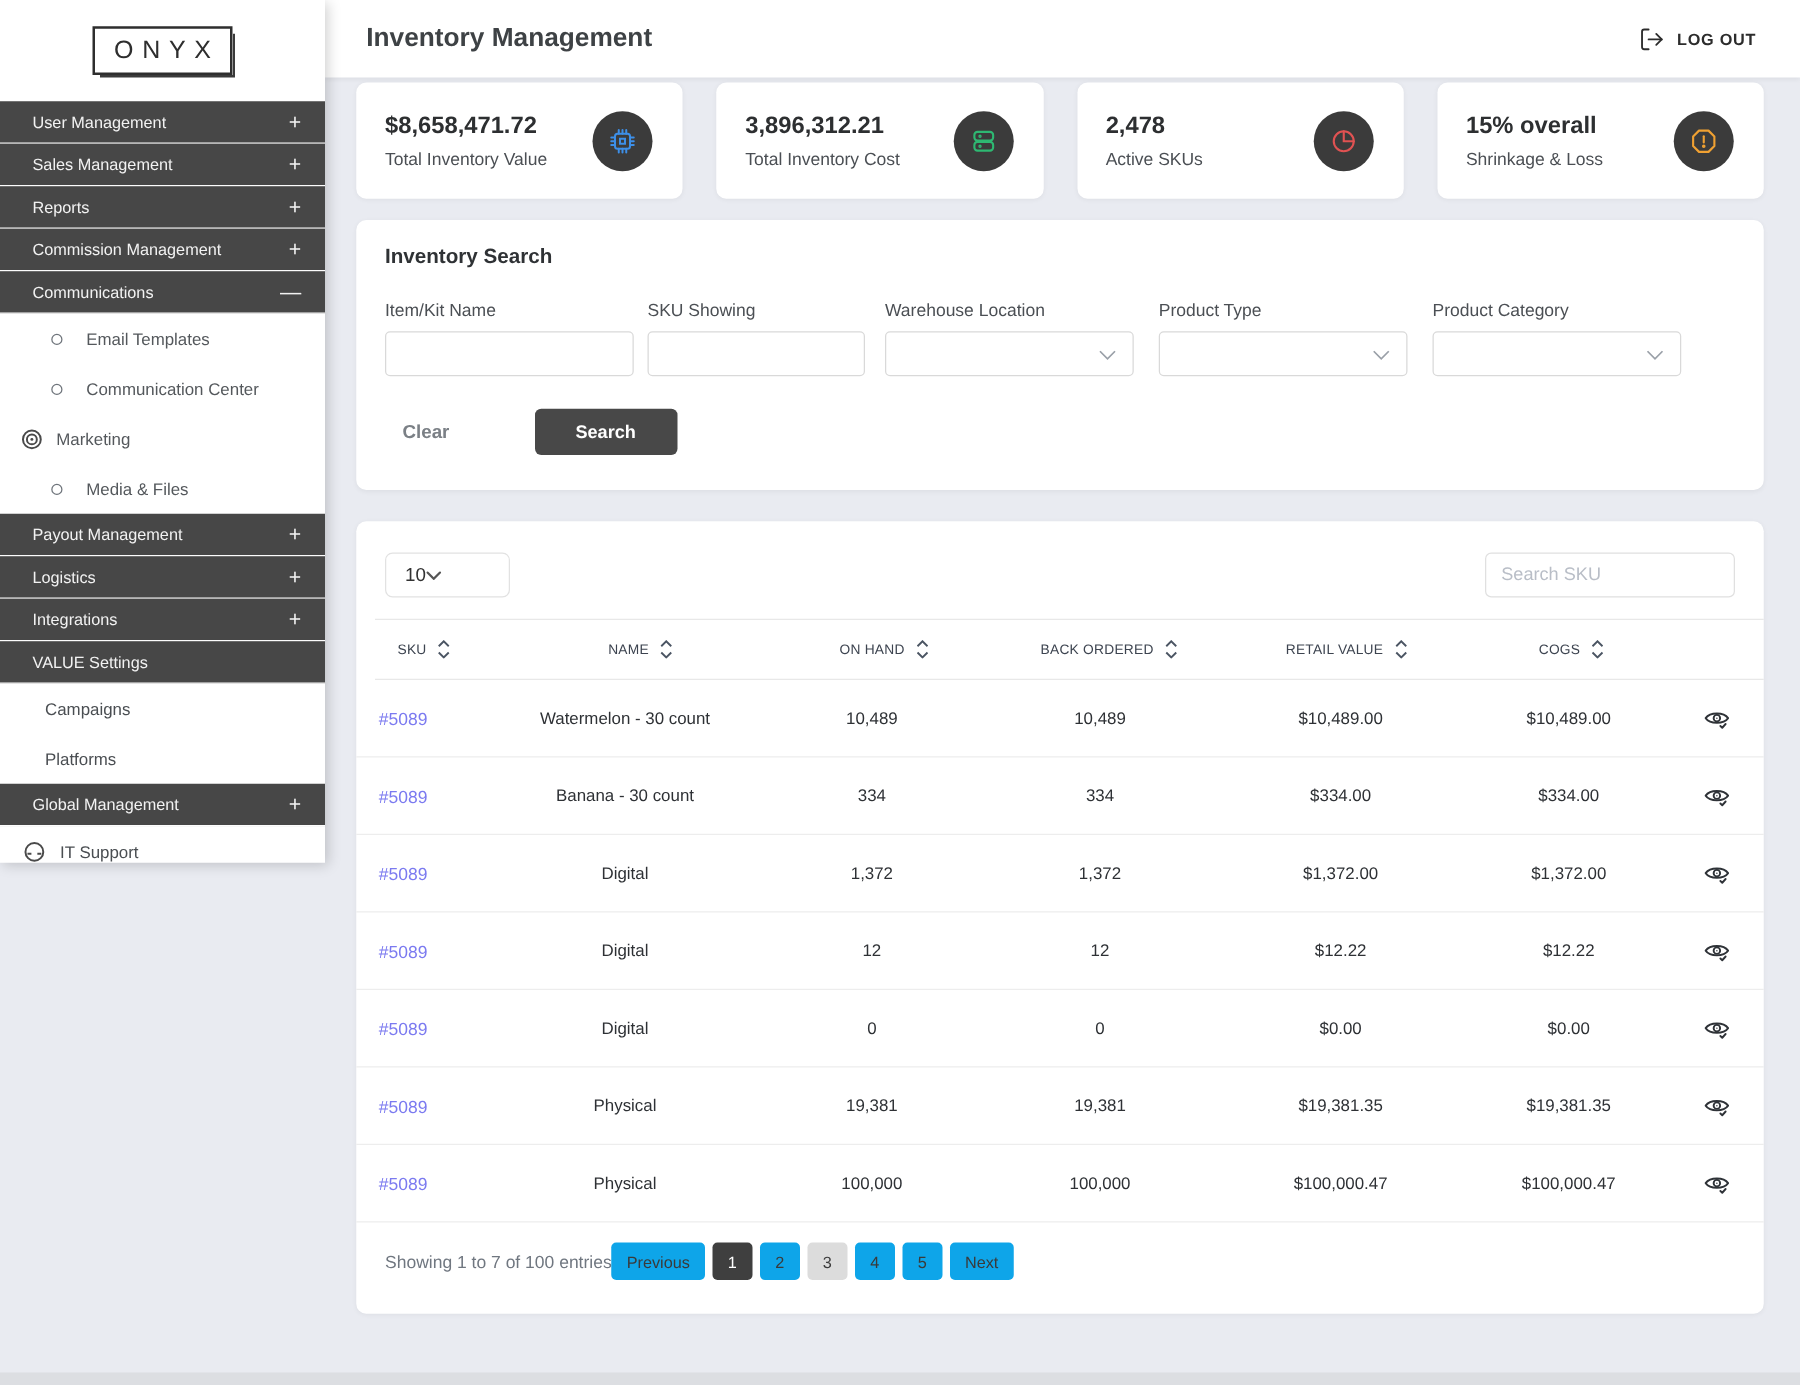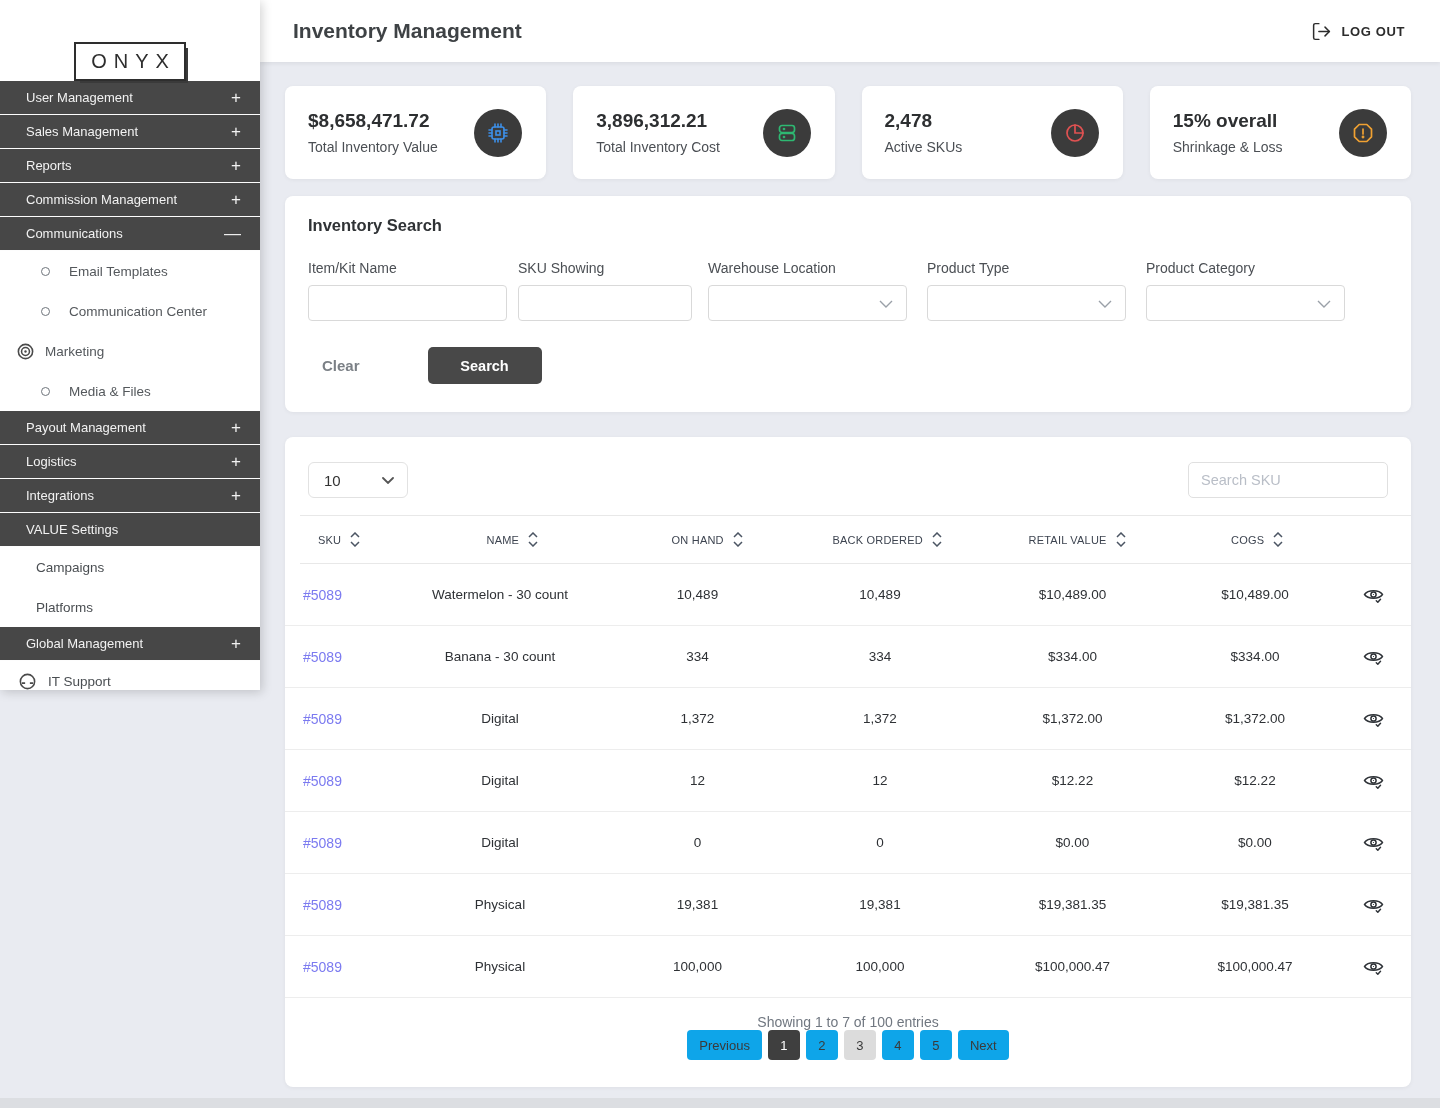--- a/index.html
+++ b/index.html
@@ -12,21 +12,21 @@
     color:#2f3235;
   }
   body::after{ content:""; position:absolute; left:0; bottom:0; width:1440px; height:10px; background:#dcdee2; }
 
   
   .sidebar{
     position:absolute; left:0; top:0; width:260px; height:690px;
     background:#ffffff; box-shadow:2px 2px 10px rgba(0,0,0,0.18);
     overflow:hidden; z-index:20;
   }
-  .logo-wrap{ height:81px; display:flex; align-items:flex-end; justify-content:center; }
+  .logo-wrap{ height:81px; display:flex; align-items:center; justify-content:center; }
   .logo-box{
     border:2px solid #2e2e2e; color:#2e2e2e;
     font-size:20px; letter-spacing:7px; font-weight:500;
     padding:6px 8px 6px 15px;
     box-shadow:4px 4px 0 -2px #3a3a3a;
   }
   .nav-dark{
     background:#474747; color:#f2f2f2;
     height:34px; border-bottom:1px solid #fdfdfd;
     display:flex; align-items:center; justify-content:space-between;
@@ -61,21 +61,21 @@
     box-shadow:0 2px 4px rgba(0,0,0,0.06);
     position:relative; z-index:10;
   }
   .page-title{ font-size:21px; font-weight:bold; color:#3e4245; }
   .logout{
     display:flex; align-items:center; gap:10px; cursor:pointer;
     font-size:13px; font-weight:bold; letter-spacing:0.6px; color:#2c2c2c;
     background:none; border:none; font-family:Liberation Sans, sans-serif;
   }
 
-  .content{ padding:24px 29px 0 25px; }
+  .content{ padding:4px 29px 0 25px; }
 
   
   .cards{ display:grid; grid-template-columns:repeat(4,1fr); gap:27px; }
   .card{
     background:#fff; border-radius:8px; height:93px;
     box-shadow:0 1px 4px rgba(0,0,0,0.05);
     display:flex; align-items:center; justify-content:space-between;
     padding:0 24px 0 23px;
   }
   .card-value{ font-size:19px; font-weight:bold; color:#2d2f31; margin-bottom:7px; }
@@ -113,21 +113,21 @@
     margin-left:68px; width:114px; height:37px;
     background:#484848; color:#fff; font-weight:bold; font-size:14.5px;
     border:none; border-radius:5px; font-family:inherit; cursor:pointer;
   }
 
   
   .table-panel{ margin-top:25px; padding-top:25px; }
   .controls{ display:flex; align-items:center; justify-content:space-between; padding:0 23px; margin-bottom:17px; }
   .pagesize{
     width:100px; height:36px; border:1px solid #e2e2e2; border-radius:6px;
-    display:flex; align-items:center; justify-content:space-between;
+    display:flex; align-items:center; 
     padding:0 13px 0 15px; font-size:15px; color:#333; cursor:pointer; background:#fff;
   }
   .sku-search{
     width:200px; height:36px; border:1px solid #e0e0e0; border-radius:5px;
     padding:0 12px; font-size:14.5px; font-family:inherit; outline:none; color:#333;
   }
   .sku-search::placeholder{ color:#b9bec7; }
 
   .thead{
     display:flex; align-items:center; height:49px;
@@ -146,21 +146,21 @@
   .th-label{ display:inline-block; }
 
   .trow{
     display:flex; align-items:center; height:62px;
     border-bottom:1px solid #ededed; font-size:13.5px; color:#2e3135;
   }
   .sku-link{ color:#7b7af0; text-decoration:none; font-size:14px; cursor:pointer; }
   .cell-name{ font-weight:500; }
   .eye-btn{ background:none; border:none; cursor:pointer; display:flex; align-items:center; justify-content:center; }
 
-  .tfoot{ display:flex; align-items:center; padding:16px 23px 27px;flex-direction:column; }
+  .tfoot{ display:flex; align-items:center; padding:16px 23px 27px; }
   .showing{ font-size:14px; color:#707780; }
   .pager{ display:flex; gap:6px; }
   .pg{
     height:30px; min-width:32px; padding:0 6px; border:none; border-radius:4px;
     background:#0ea5e9; color:#3a3a3a; font-size:13px; font-family:inherit; cursor:pointer;
   }
   .pg.wide{ padding:0 12px; }
   .pg.active{ background:#3f3f3f; color:#fff; }
   .pg.alt{ background:#dcdcdc; }
 </style>

